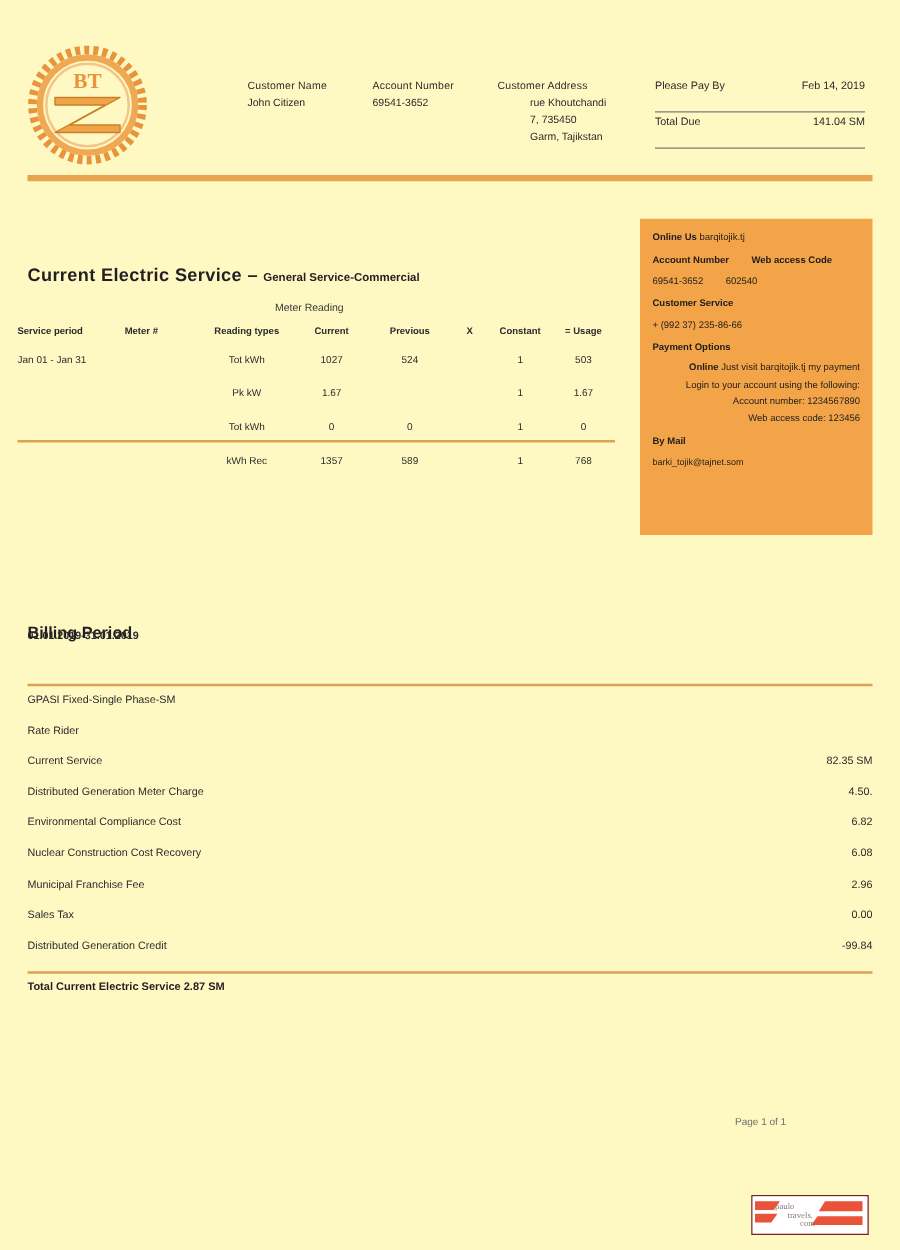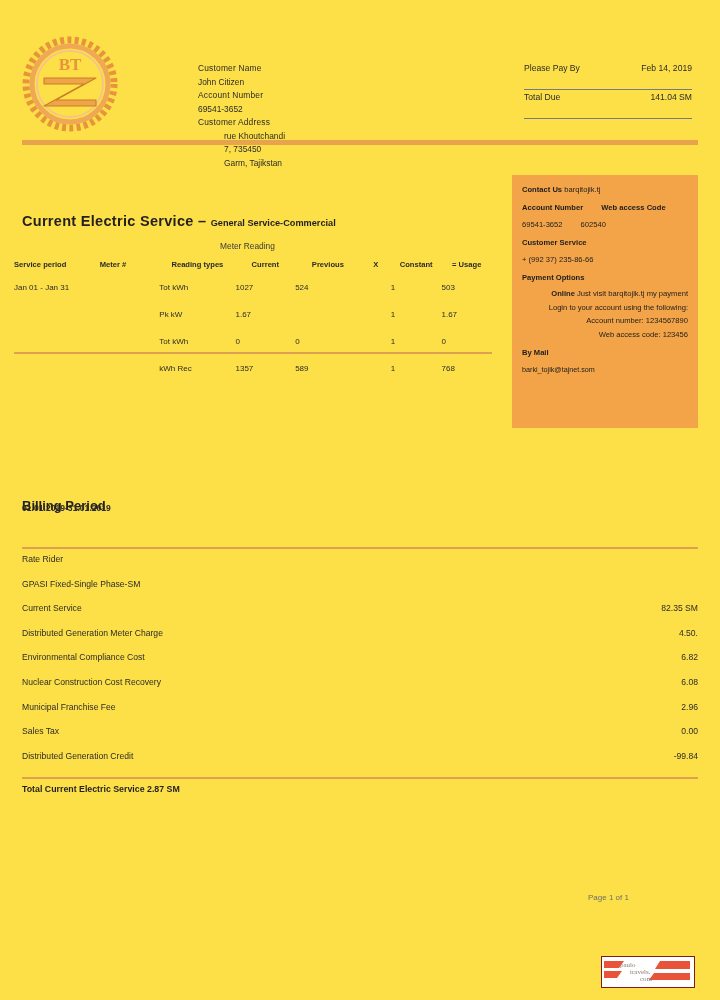--- a/index.html
+++ b/index.html
@@ -9,21 +9,21 @@
     background: #ffffff;
   }
   body {
     font-family: "Liberation Sans", sans-serif;
     color: #231f20;
   }
   .page {
     position: relative;
     width: 720px;
     height: 1000px;
-    background: #fde047;
+    background: #fef9c3;
     overflow: hidden;
   }
 
   
   .logo-wrap {
     position: absolute;
     left: 22px;
     top: 36px;
     width: 96px;
     height: 96px;
@@ -33,21 +33,20 @@
   
   .cust-block {
     position: absolute;
     left: 198px;
     top: 62px;
     display: flex;
     gap: 0px;
     font-size: 8.4px;
     line-height: 13.5px;
     color: #2b2b2b;
-    flex-direction: column;
   }
   .cust-col { width: 100px; }
   .cust-col.addr { width: 110px; }
   .cust-head {
     font-size: 8.4px;
     letter-spacing: .2px;
     color: #2b2b2b;
     white-space: nowrap;
   }
   .cust-val {
@@ -147,20 +146,21 @@
     font-weight: bold;
     color: #2b2b2b;
     text-align: center;
     padding: 0 0 14px 0;
     white-space: nowrap;
   }
   .meter-table th.l { text-align: left; }
   .meter-table td {
     font-size: 8px;
     color: #2b2b2b;
+    text-align: center;
     padding: 0 0 18px 0;
     white-space: nowrap;
   }
   .meter-table td.l { text-align: left; }
   .col-period  { width: 88px; }
   .col-meter   { width: 62px; }
   .col-rtype   { width: 78px; }
   .col-cur     { width: 62px; }
   .col-prev    { width: 68px; }
   .col-x       { width: 32px; }
@@ -370,21 +370,21 @@
         <td>1</td>
         <td>768</td>
       </tr>
     </tbody>
   </table>
 
   <div class="rule-meter"></div>
 
   <div class="contact-box">
     <div class="cb-line">
-      <span class="cb-b">Contact Us</span>
+      <span class="cb-b">Online Us</span>
       <span>barqitojik.tj</span>
     </div>
     <div class="cb-row2 cb-gap">
       <span class="cb-b">Account Number</span>
       <span class="cb-b">Web access Code</span>
     </div>
     <div class="cb-row2">
       <span>69541-3652</span>
       <span>602540</span>
     </div>
@@ -401,25 +401,25 @@
     <div class="cb-line cb-gap cb-b">By Mail</div>
     <div class="cb-mail">barki_tojik@tajnet.som</div>
   </div>
 
   <div class="bp-title">Billing Period</div>
   <div class="bp-dates">01.01.2019-31.01.2019</div>
   <div class="rule-billing"></div>
 
   <div class="charges">
     <div class="charge-row">
+      <span class="nm">GPASI Fixed-Single Phase-SM</span>
+      <span class="amt"></span>
+    </div>
+    <div class="charge-row">
       <span class="nm">Rate Rider</span>
-      <span class="amt"></span>
-    </div>
-    <div class="charge-row">
-      <span class="nm">GPASI Fixed-Single Phase-SM</span>
       <span class="amt"></span>
     </div>
     <div class="charge-row">
       <span class="nm">Current Service</span>
       <span class="amt">82.35 SM</span>
     </div>
     <div class="charge-row">
       <span class="nm">Distributed  Generation Meter Charge</span>
       <span class="amt">4.50.</span>
     </div>

